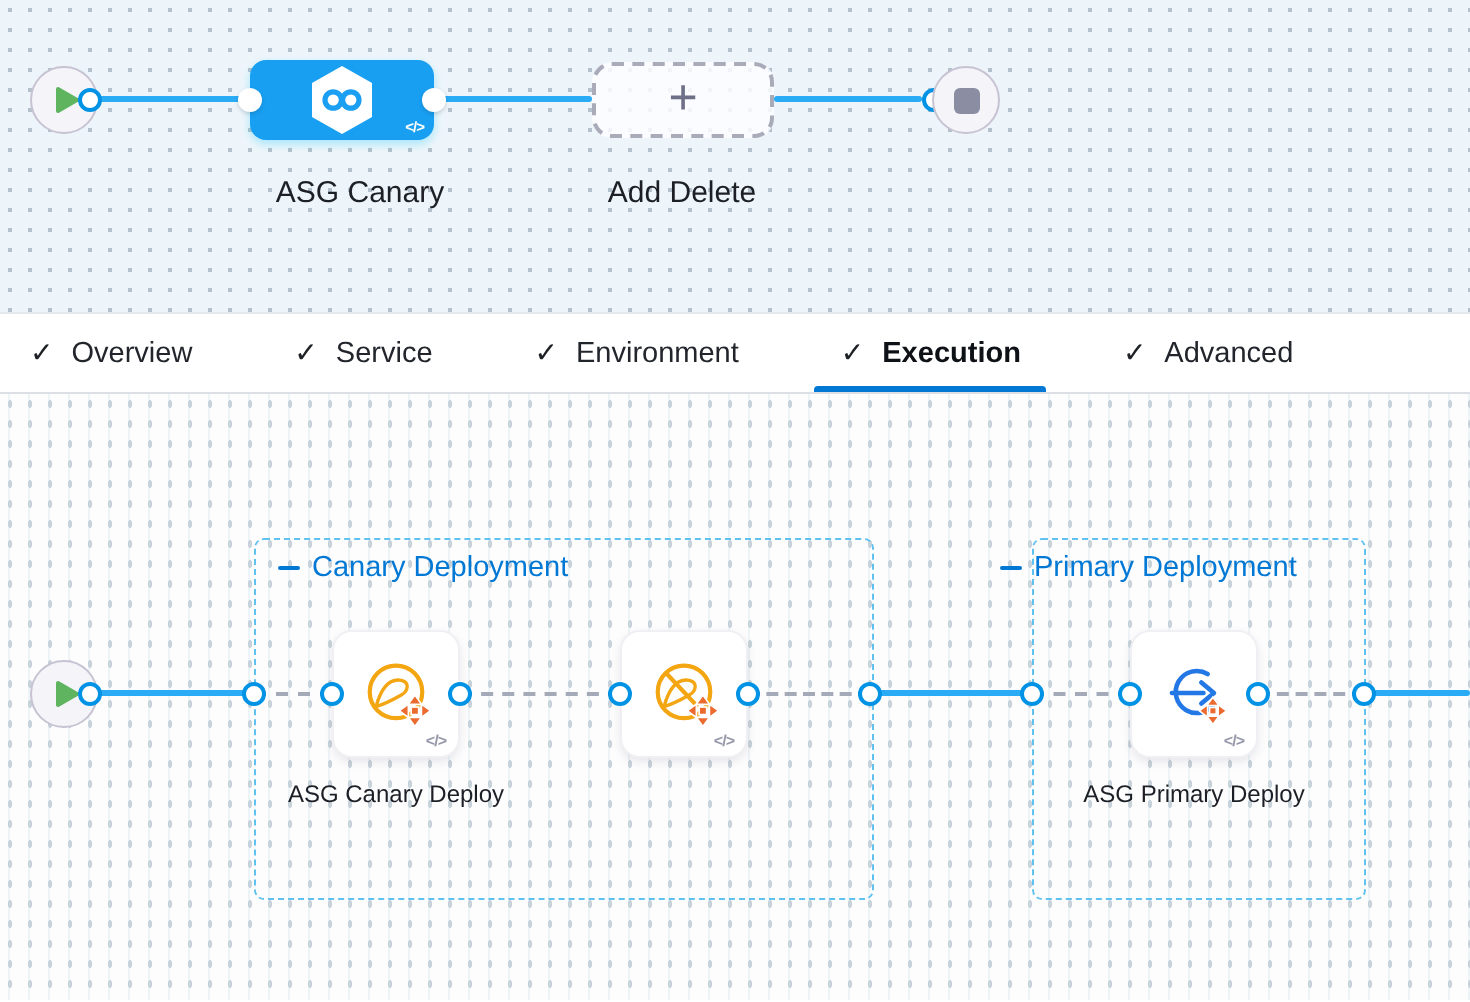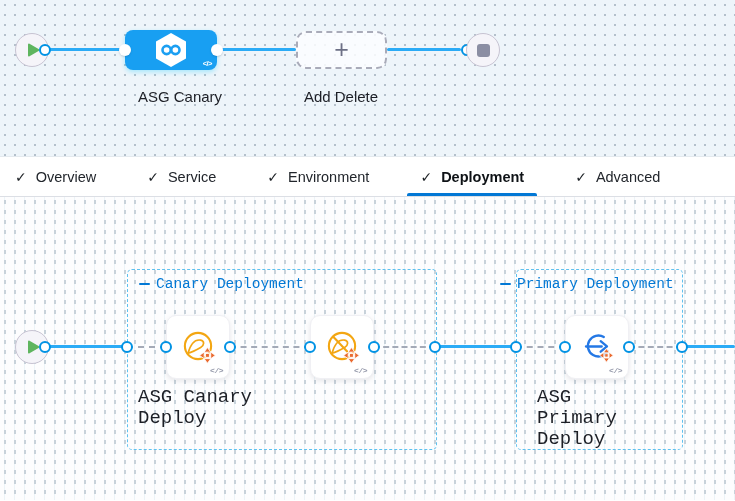--- a/index.html
+++ b/index.html
@@ -15,21 +15,20 @@
     border-bottom:1px solid #e3e9ee;
   }
   .canvas-bottom {
     position:relative; width:735px; height:303px;
     background-color:#fdfdfe;
     background-image:
       radial-gradient(1px 2px at 5px 5px, #c8d2da 97%, transparent 100%),
       linear-gradient(to right, #ecf4f8 1px, transparent 1px);
     background-size:10px 10px, 10px 100%;
     background-position:0 0, 4px 0;
-    font-family:Liberation Mono, monospace;
   }
 
   
   .tabbar {
     position:relative; width:735px; height:40px; background:#fff;
     border-bottom:1px solid #dcdfe5;
     display:flex; align-items:stretch; padding-left:15px; column-gap:51px;
   }
   .tab { position:relative; display:flex; align-items:center; gap:9px;
     font-size:14.5px; color:#22262c; cursor:pointer; }
@@ -65,22 +64,22 @@
   .group { position:absolute; top:72px; height:181px;
     border:1px dashed #5ec1ef; border-radius:5px; }
   .group-label { position:absolute; top:79px; display:flex; align-items:center;
     gap:6px; font-size:14.5px; color:#0278d5; }
   .group-dash { width:11px; height:2.5px; background:#0278d5; border-radius:1px; cursor:pointer; }
   .step-card { position:absolute; top:118px; width:64px; height:64px; background:#fff;
     border:1px solid #f0f0f4; border-radius:10px;
     box-shadow:0 2px 5px rgba(96,97,112,.14);
     display:flex; align-items:center; justify-content:center; cursor:pointer; }
   .step-card .code-toggle { color:#9599aa; font-size:8px; right:6px; bottom:3px; }
-  .step-label { position:absolute; top:190px; width:120px; 
-    font-size:19px; line-height:21px; color:#1d1f26; font-weight:500; }
+  .step-label { position:absolute; top:190px; width:120px; text-align:center;
+    font-size:12px; line-height:21px; color:#1d1f26; font-weight:500; }
 </style>
 </head>
 <body>
 
 <div class="canvas-top">
 
   <div class="link-solid" style="left:48px; top:48px; width:77px;"></div>
   <div class="link-solid" style="left:217px; top:48px; width:79px;"></div>
   <div class="link-solid" style="left:387px; top:48px; width:74px;"></div>
 
@@ -124,21 +123,21 @@
   <div class="tab">
     <span class="check">✓</span>
     <span>Service</span>
   </div>
   <div class="tab">
     <span class="check">✓</span>
     <span>Environment</span>
   </div>
   <div class="tab tab--active">
     <span class="check">✓</span>
-    <span>Deployment</span>
+    <span>Execution</span>
   </div>
   <div class="tab">
     <span class="check">✓</span>
     <span>Advanced</span>
   </div>
 </div>
 
 <div class="canvas-bottom">
 
   <div class="link-solid" style="left:48px; top:148px; width:79px;"></div>

